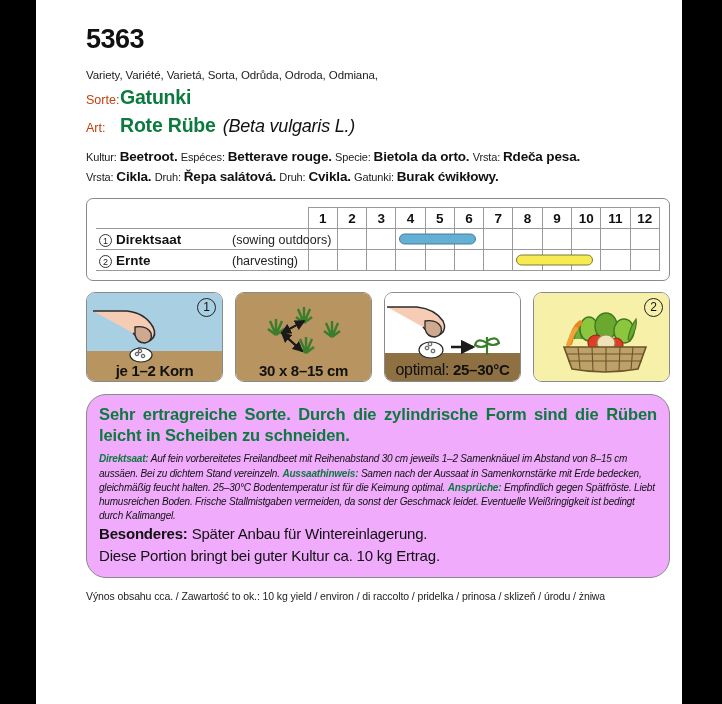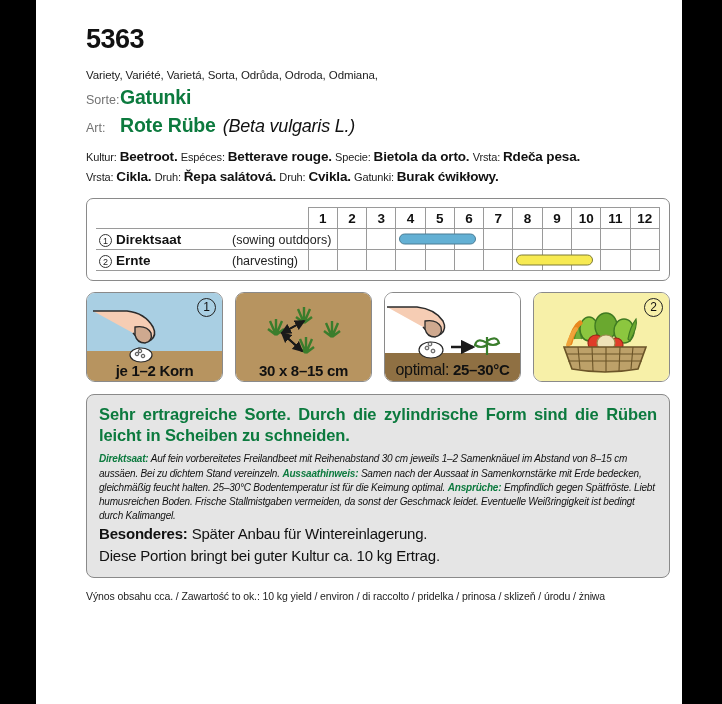--- a/index.html
+++ b/index.html
@@ -18,21 +18,21 @@
   .content { position: absolute; left: 36px; top: 8px; width: 646px; height: 704px;
              background: #fff; padding: 10px 12px 0 50px; }
 
   
   .article-no { font-size: 27px; font-weight: bold; color: #111; letter-spacing: -0.5px;
                 margin-top: 6px; }
 
   .variety-langs { font-size: 11.5px; color: #222; margin-top: 14px; letter-spacing: -0.1px; }
 
   .kv-row { display: flex; align-items: baseline; margin-top: 5px; }
-  .kv-key { font-size: 12.5px; color: #737373; width: 34px; flex: none; }
+  .kv-key { font-size: 12.5px; color: #c2410c; width: 34px; flex: none; }
   .kv-val-big { font-size: 19.5px; font-weight: bold; color: #0c7a3e; letter-spacing: -0.2px; }
   .kv-val-latin { font-size: 18px; font-style: italic; color: #111; margin-left: 7px;
                   letter-spacing: -0.2px; }
 
   .species-block { margin-top: 10px; line-height: 1.45; }
   .species-line { font-size: 12px; color: #222; white-space: nowrap; letter-spacing: -0.15px; }
   .sp-key { font-size: 11px; color: #222; }
   .sp-val { font-size: 13.5px; font-weight: bold; color: #111; }
 
   
@@ -73,22 +73,22 @@
 
   .p1 .sky { background: #a9cfe3; }
   .p1 .soil { height: 30px; background: #b79460; }
   .p2 .sky { background: #b79460; }
   .p3 .sky { background: #ffffff; }
   .p3 .soil { height: 28px; background: #8f7043; }
   .p3 .cap { color: #111; }
   .p4 .sky { background: #f7f0a8; }
 
   
-  .desc { margin-top: 12px; border: 1px solid #8a8a8a; border-radius: 8px;
-          background: #e5e5e5; padding: 9px 12px 11px 12px; }
+  .desc { margin-top: 12px; border: 1px solid #8a8a8a; border-radius: 20px;
+          background: #f0abfc; padding: 9px 12px 11px 12px; }
   .desc-head { font-size: 16.5px; font-weight: bold; color: #0c7a3e; line-height: 1.28;
                text-align: justify; letter-spacing: -0.1px; }
   .desc-body { font-size: 10px; color: #111; line-height: 1.42; margin-top: 6px;
                letter-spacing: -0.2px; font-style: italic; }
   .desc-body b { color: #0c7a3e; }
   .desc-extra { font-size: 15px; color: #111; line-height: 1.42; letter-spacing: -0.2px; }
 
   
   .footer { margin-top: 11px; font-size: 10.5px; color: #222; line-height: 1.5;
             letter-spacing: -0.1px; }

